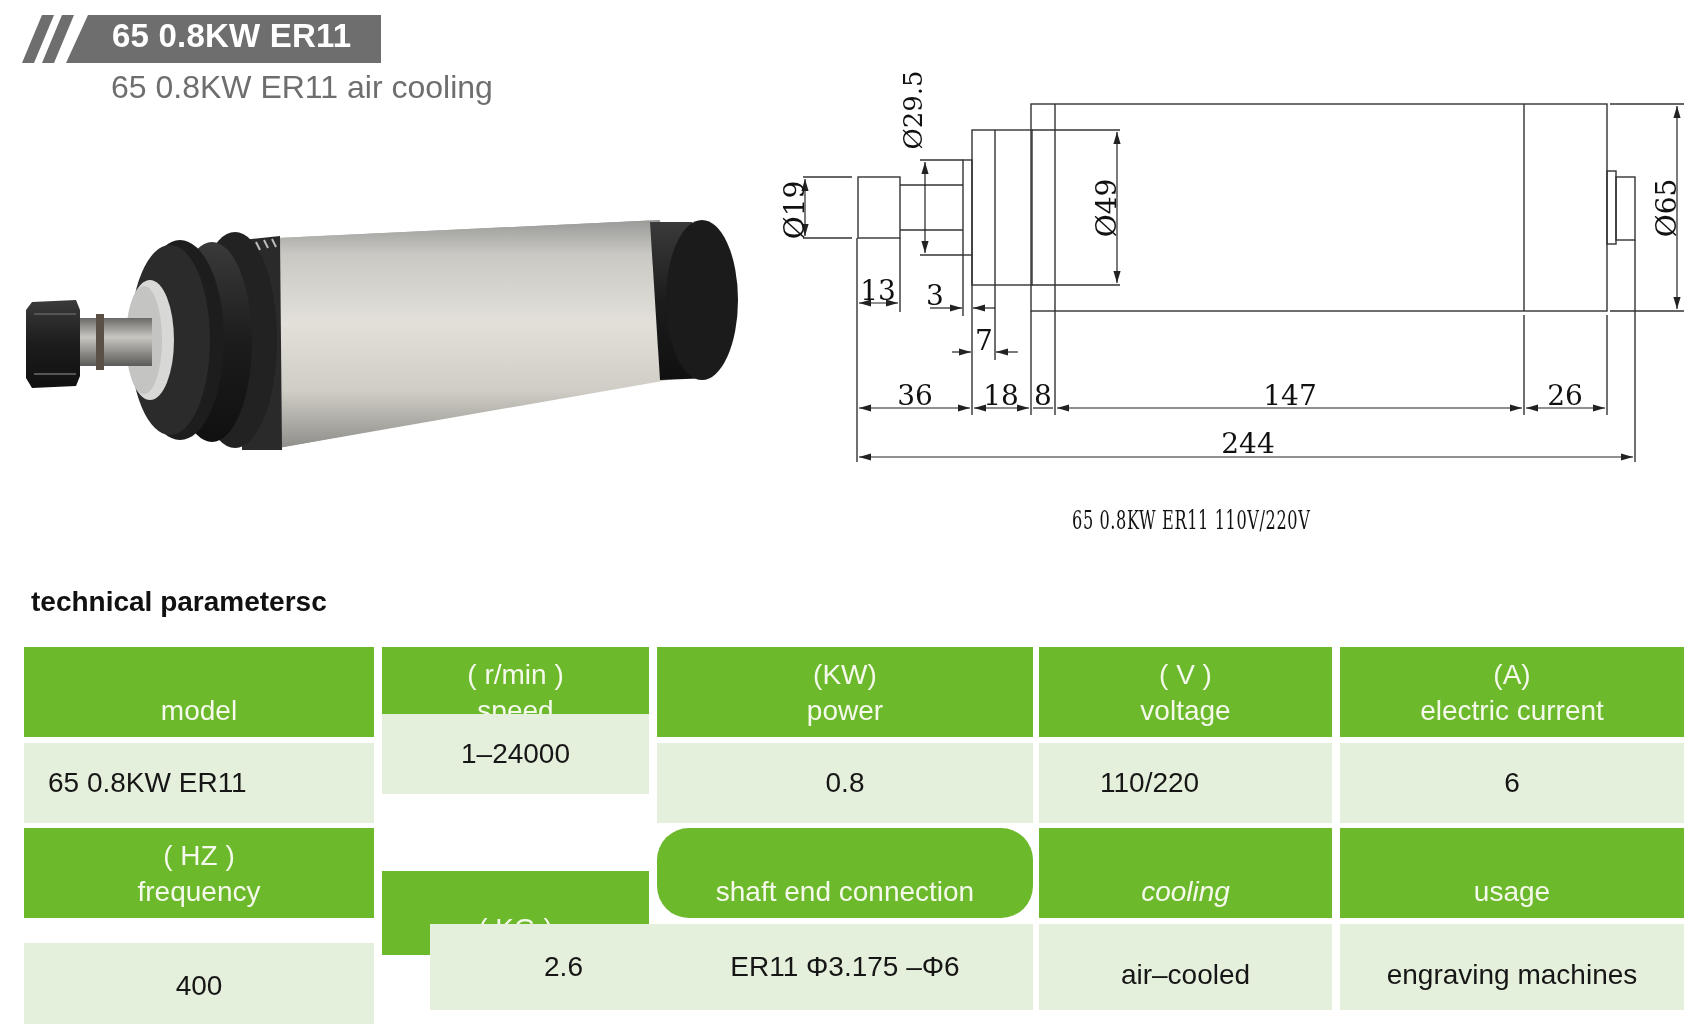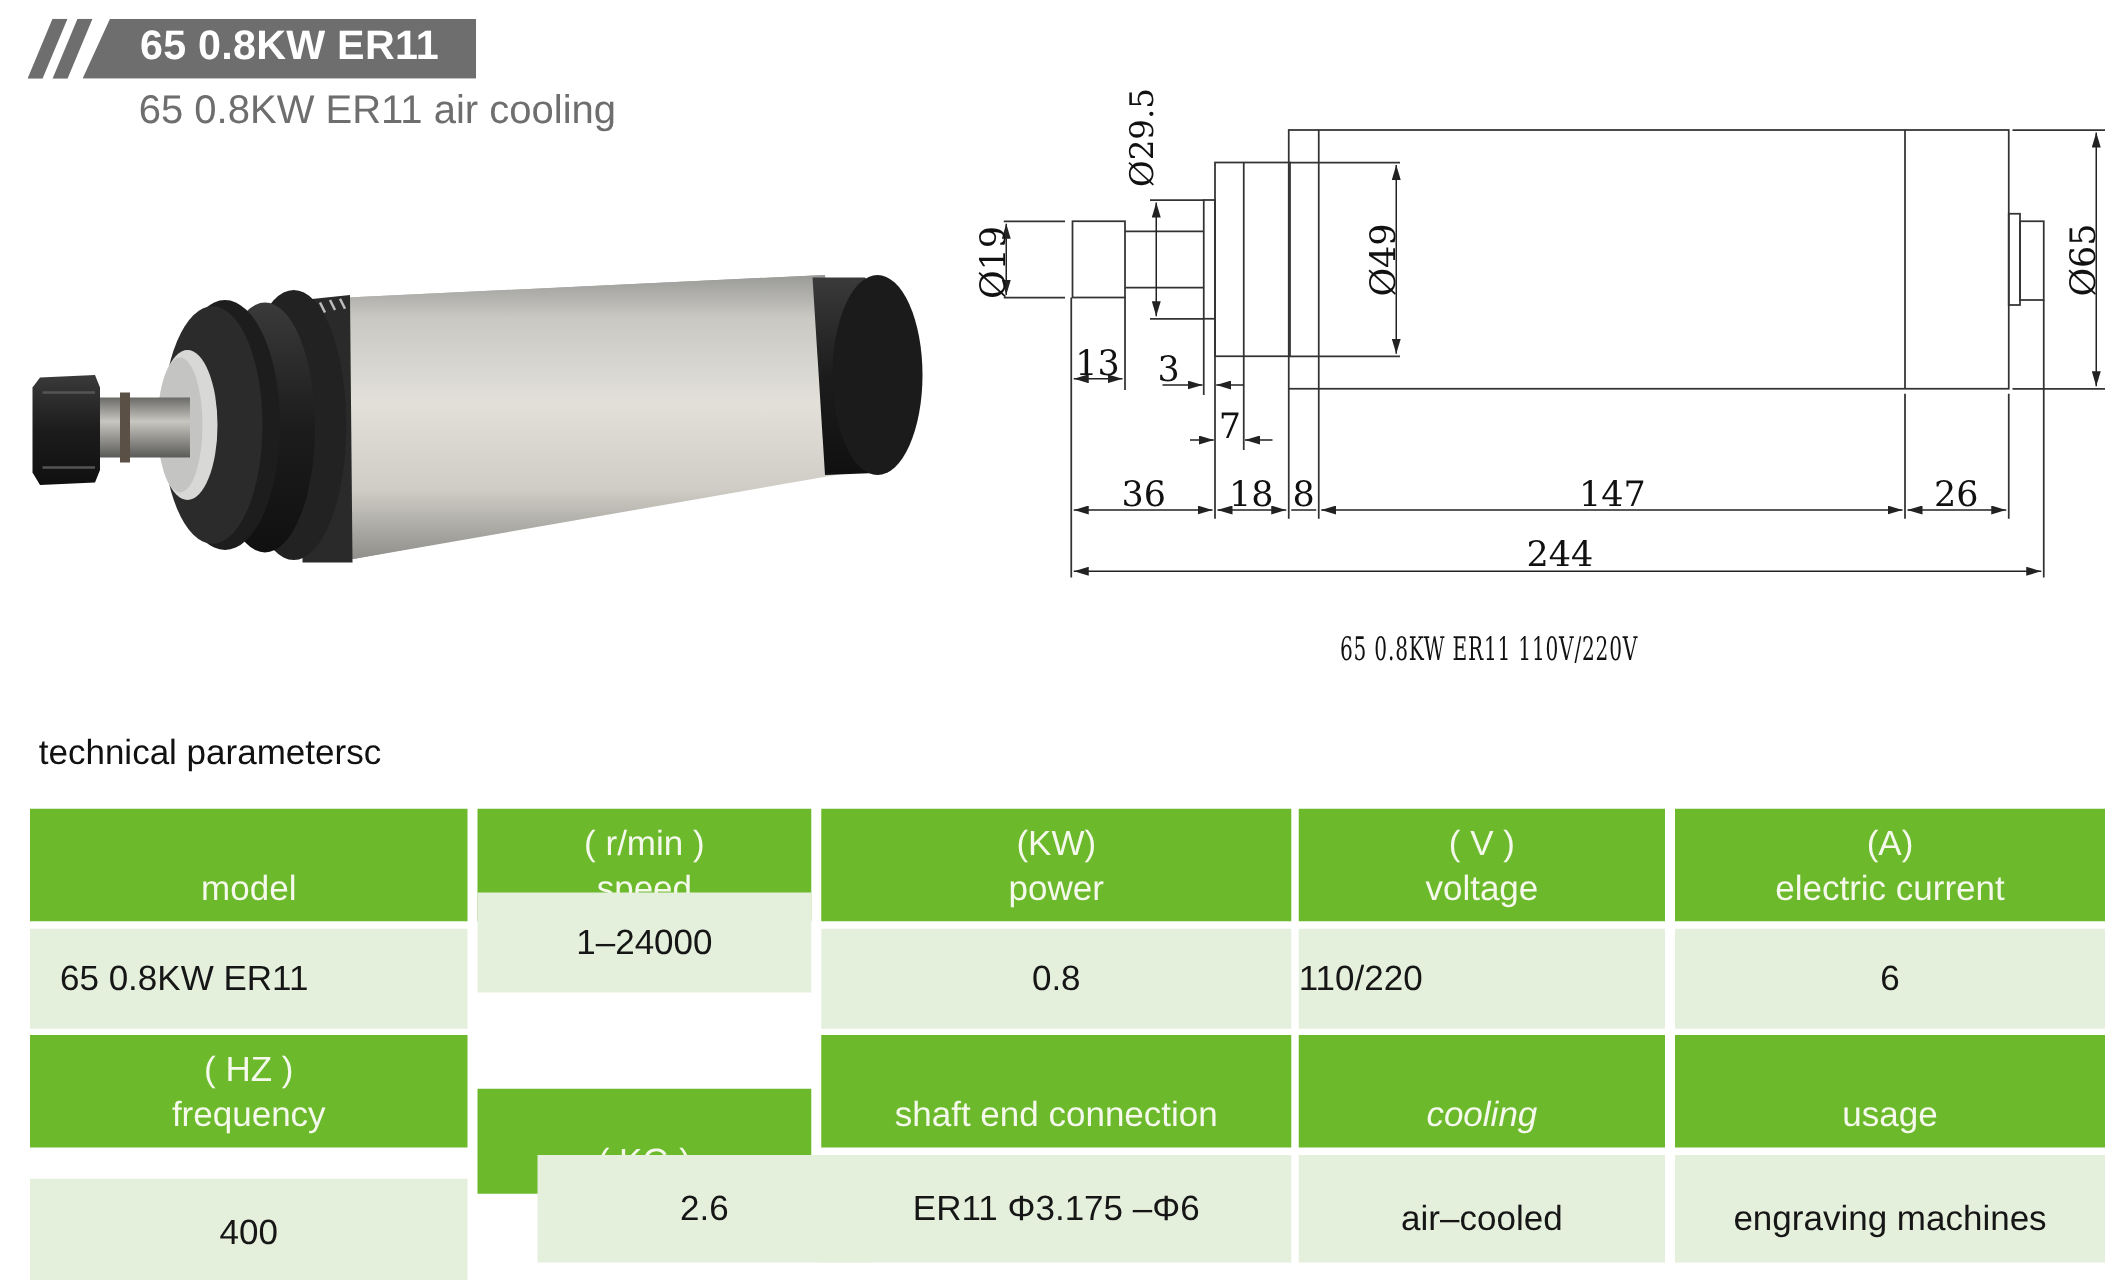--- a/index.html
+++ b/index.html
@@ -13,21 +13,21 @@
   .banner-text { left:112px; top:17px; font-size:33px; font-weight:bold; color:#ffffff; letter-spacing:0.2px; }
   .subtitle { left:111px; top:69px; font-size:32px; font-weight:normal; color:#6e6e6e; }
   
   .photo { left:20px; top:210px; width:760px; height:250px; }
   
   .drawing { left:0; top:0; width:1697px; height:560px; pointer-events:none; }
   .drawing text { font-family:"DejaVu Serif", serif; fill:#111; }
   .caption { left:1072px; top:505px; font-family:"DejaVu Serif", serif; font-size:26px; color:#111;
              transform:scaleX(0.62); transform-origin:left top; letter-spacing:1px; }
   
-  .section-title { left:31px; top:586px; font-size:28px; font-weight:normal; color:#111; }
+  .section-title { left:31px; top:586px; font-size:28px; font-weight:bold; color:#111; }
   
   .cell { position:absolute; display:flex; flex-direction:column; align-items:center; justify-content:flex-end;
           box-sizing:border-box; text-align:center; }
   .hdr { background:#6cb92c; color:#f4f9ec; font-size:28px; line-height:36px; padding-bottom:8px; }
   .dat { background:#e5f0dc; color:#161616; font-size:28px; justify-content:center; }
   .unit { display:block; }
   .label { display:block; }
 </style>
 </head>
 <body>
@@ -198,31 +198,31 @@
     <span class="label">voltage</span>
   </div>
   <div class="cell hdr" style="left:1340px;top:647px;width:344px;height:90px;">
     <span class="unit">(A)</span>
     <span class="label">electric current</span>
   </div>
 
   <div class="cell dat" style="left:24px;top:743px;width:350px;height:80px;align-items:flex-start;padding-left:24px;">65 0.8KW ER11</div>
   <div class="cell dat" style="left:382px;top:714px;width:267px;height:80px;">1–24000</div>
   <div class="cell dat" style="left:657px;top:743px;width:376px;height:80px;">0.8</div>
-  <div class="cell dat" style="left:1039px;top:743px;width:293px;height:80px;align-items:flex-start;">110/220</div>
+  <div class="cell dat" style="left:1039px;top:743px;width:293px;height:80px;align-items:flex-start;padding-left:61px;">110/220</div>
   <div class="cell dat" style="left:1340px;top:743px;width:344px;height:80px;">6</div>
 
   <div class="cell hdr" style="left:24px;top:828px;width:350px;height:90px;">
     <span class="unit">( HZ )</span>
     <span class="label">frequency</span>
   </div>
   <div class="cell hdr" style="left:382px;top:828px;width:267px;height:84px;margin-top:43px;">
     <span class="label">( KG )</span>
   </div>
-  <div class="cell hdr" style="left:657px;top:828px;width:376px;height:90px;">
+  <div class="cell hdr" style="left:657px;top:828px;width:376px;height:90px;border-radius:32px;">
     <span class="label">shaft end connection</span>
   </div>
   <div class="cell hdr" style="left:1039px;top:828px;width:293px;height:90px;font-style:italic;">
     <span class="label">cooling</span>
   </div>
   <div class="cell hdr" style="left:1340px;top:828px;width:344px;height:90px;">
     <span class="label">usage</span>
   </div>
 
   <div class="cell dat" style="left:24px;top:924px;width:350px;height:86px;margin-top:19px;">400</div>

